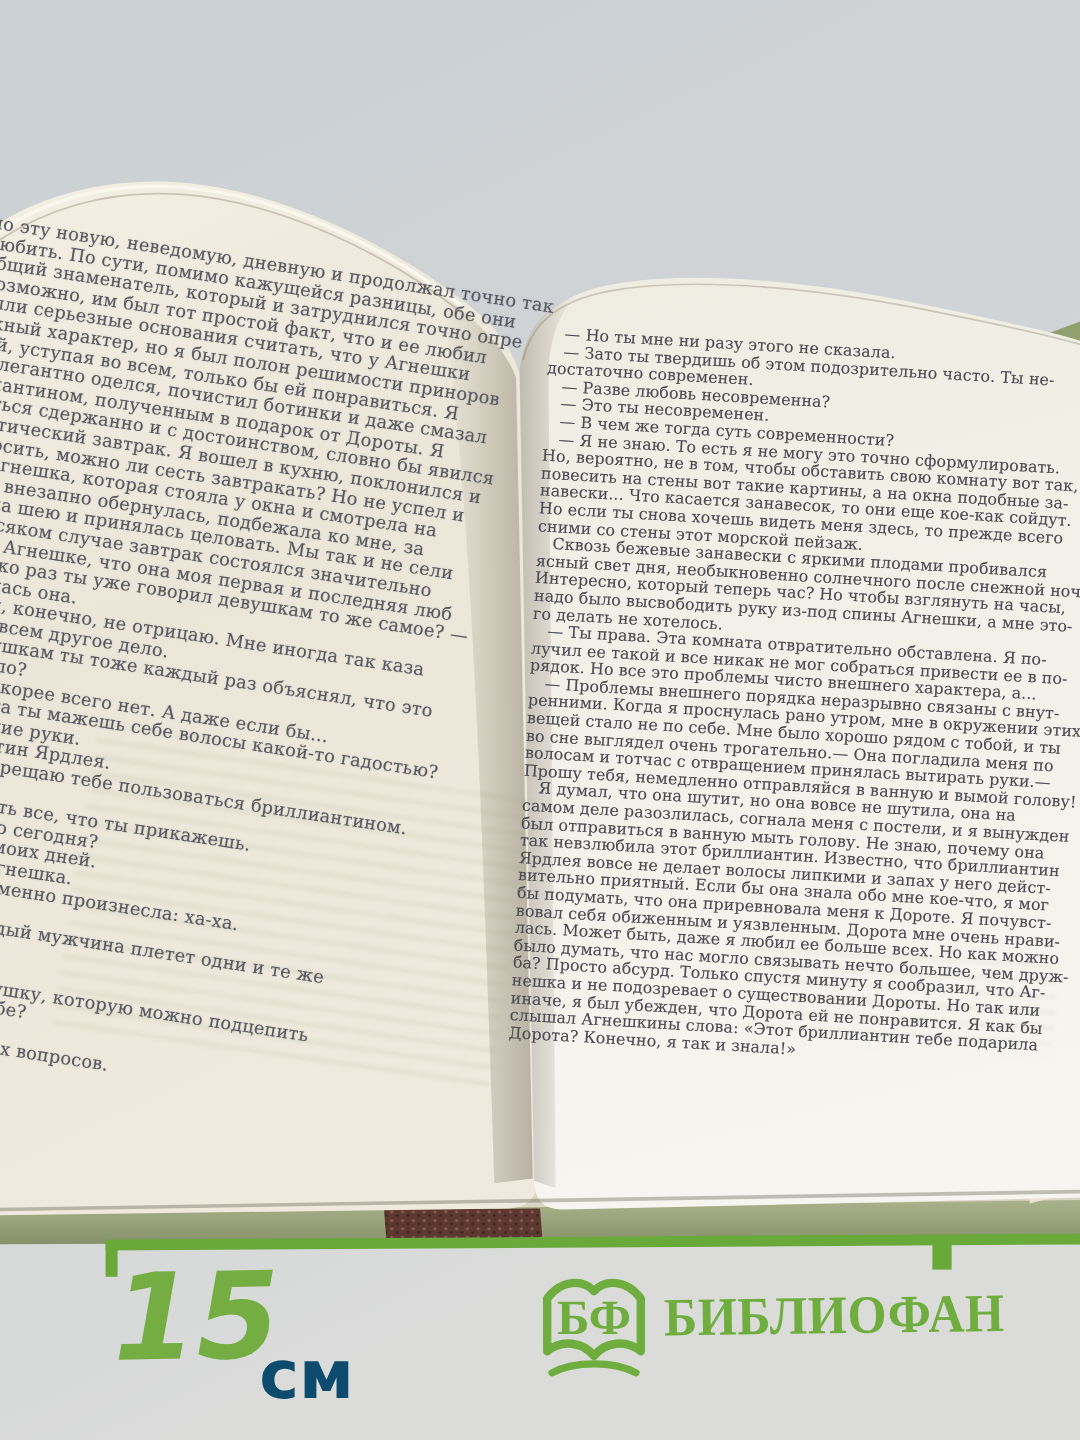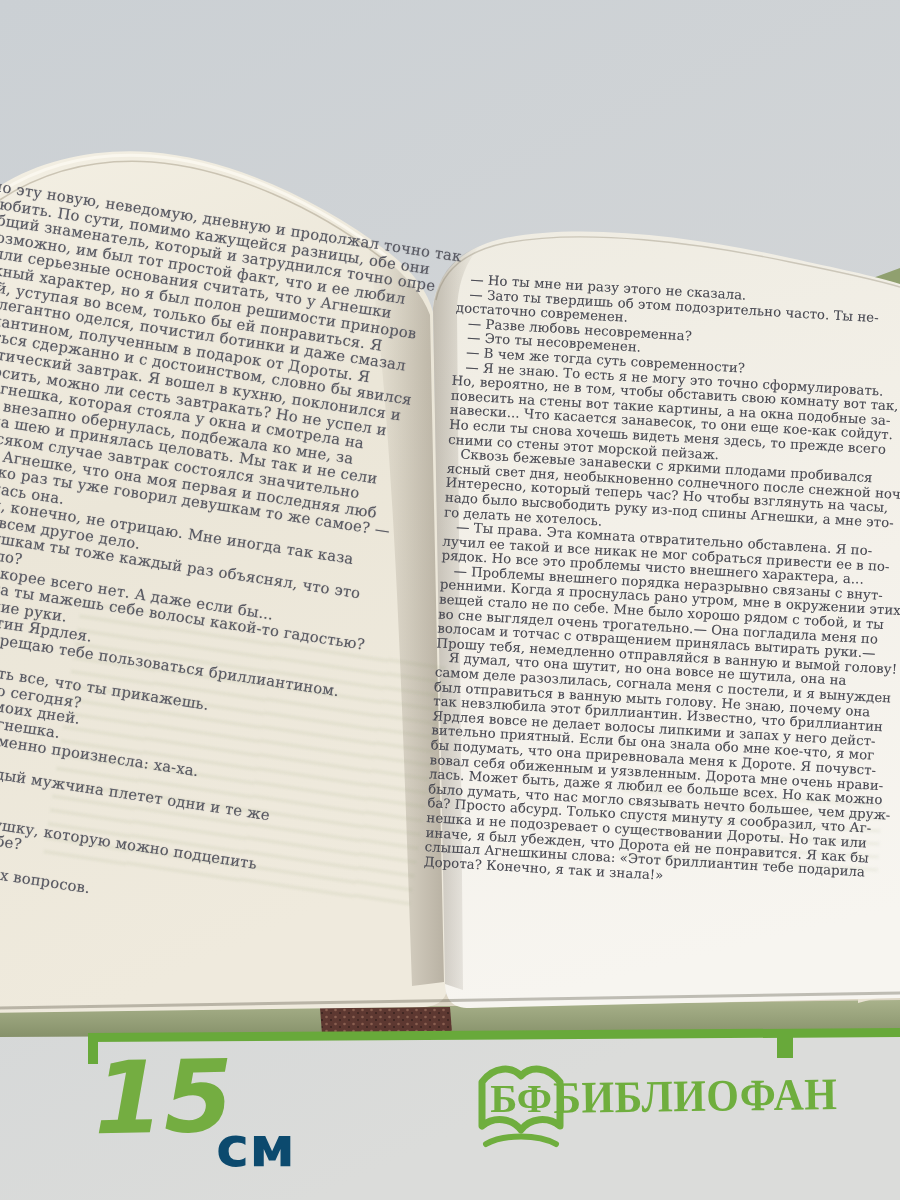--- a/index.html
+++ b/index.html
@@ -33,21 +33,21 @@
   .ruler-line{position:absolute;left:88px;top:1033px;width:812px;height:9px;
     background:#68a93a;transform:rotate(-.35deg);transform-origin:left center;}
   .ruler-tick-left{position:absolute;left:88px;top:1034px;width:10px;height:30px;background:#68a93a;}
   .ruler-tick-mid{position:absolute;left:777px;top:1037px;width:16px;height:21px;background:#68a93a;}
   .ruler-num{position:absolute;left:94px;top:1052px;
     font-family:"DejaVu Sans",sans-serif;font-weight:bold;font-style:italic;
     font-size:100px;line-height:.92;color:#74ad41;transform:rotate(-1deg);}
   .ruler-unit{position:absolute;left:216px;top:1119px;
     font-family:"DejaVu Sans",sans-serif;font-weight:bold;
     font-size:56px;line-height:1;color:#0c4a6e;}
-  .logo{position:absolute;left:473px;top:1055px;}
+  .logo{position:absolute;left:447px;top:1055px;}
   .logo-name{position:absolute;left:553px;top:1076px;
     font-family:"Liberation Serif",serif;font-weight:bold;font-size:45px;line-height:1;
     color:#6fae3e;transform:rotate(-.8deg) scaleX(.93);transform-origin:left top;
     letter-spacing:.5px;}
 </style>
 </head>
 <body>
 
 <div class="photo">
 

